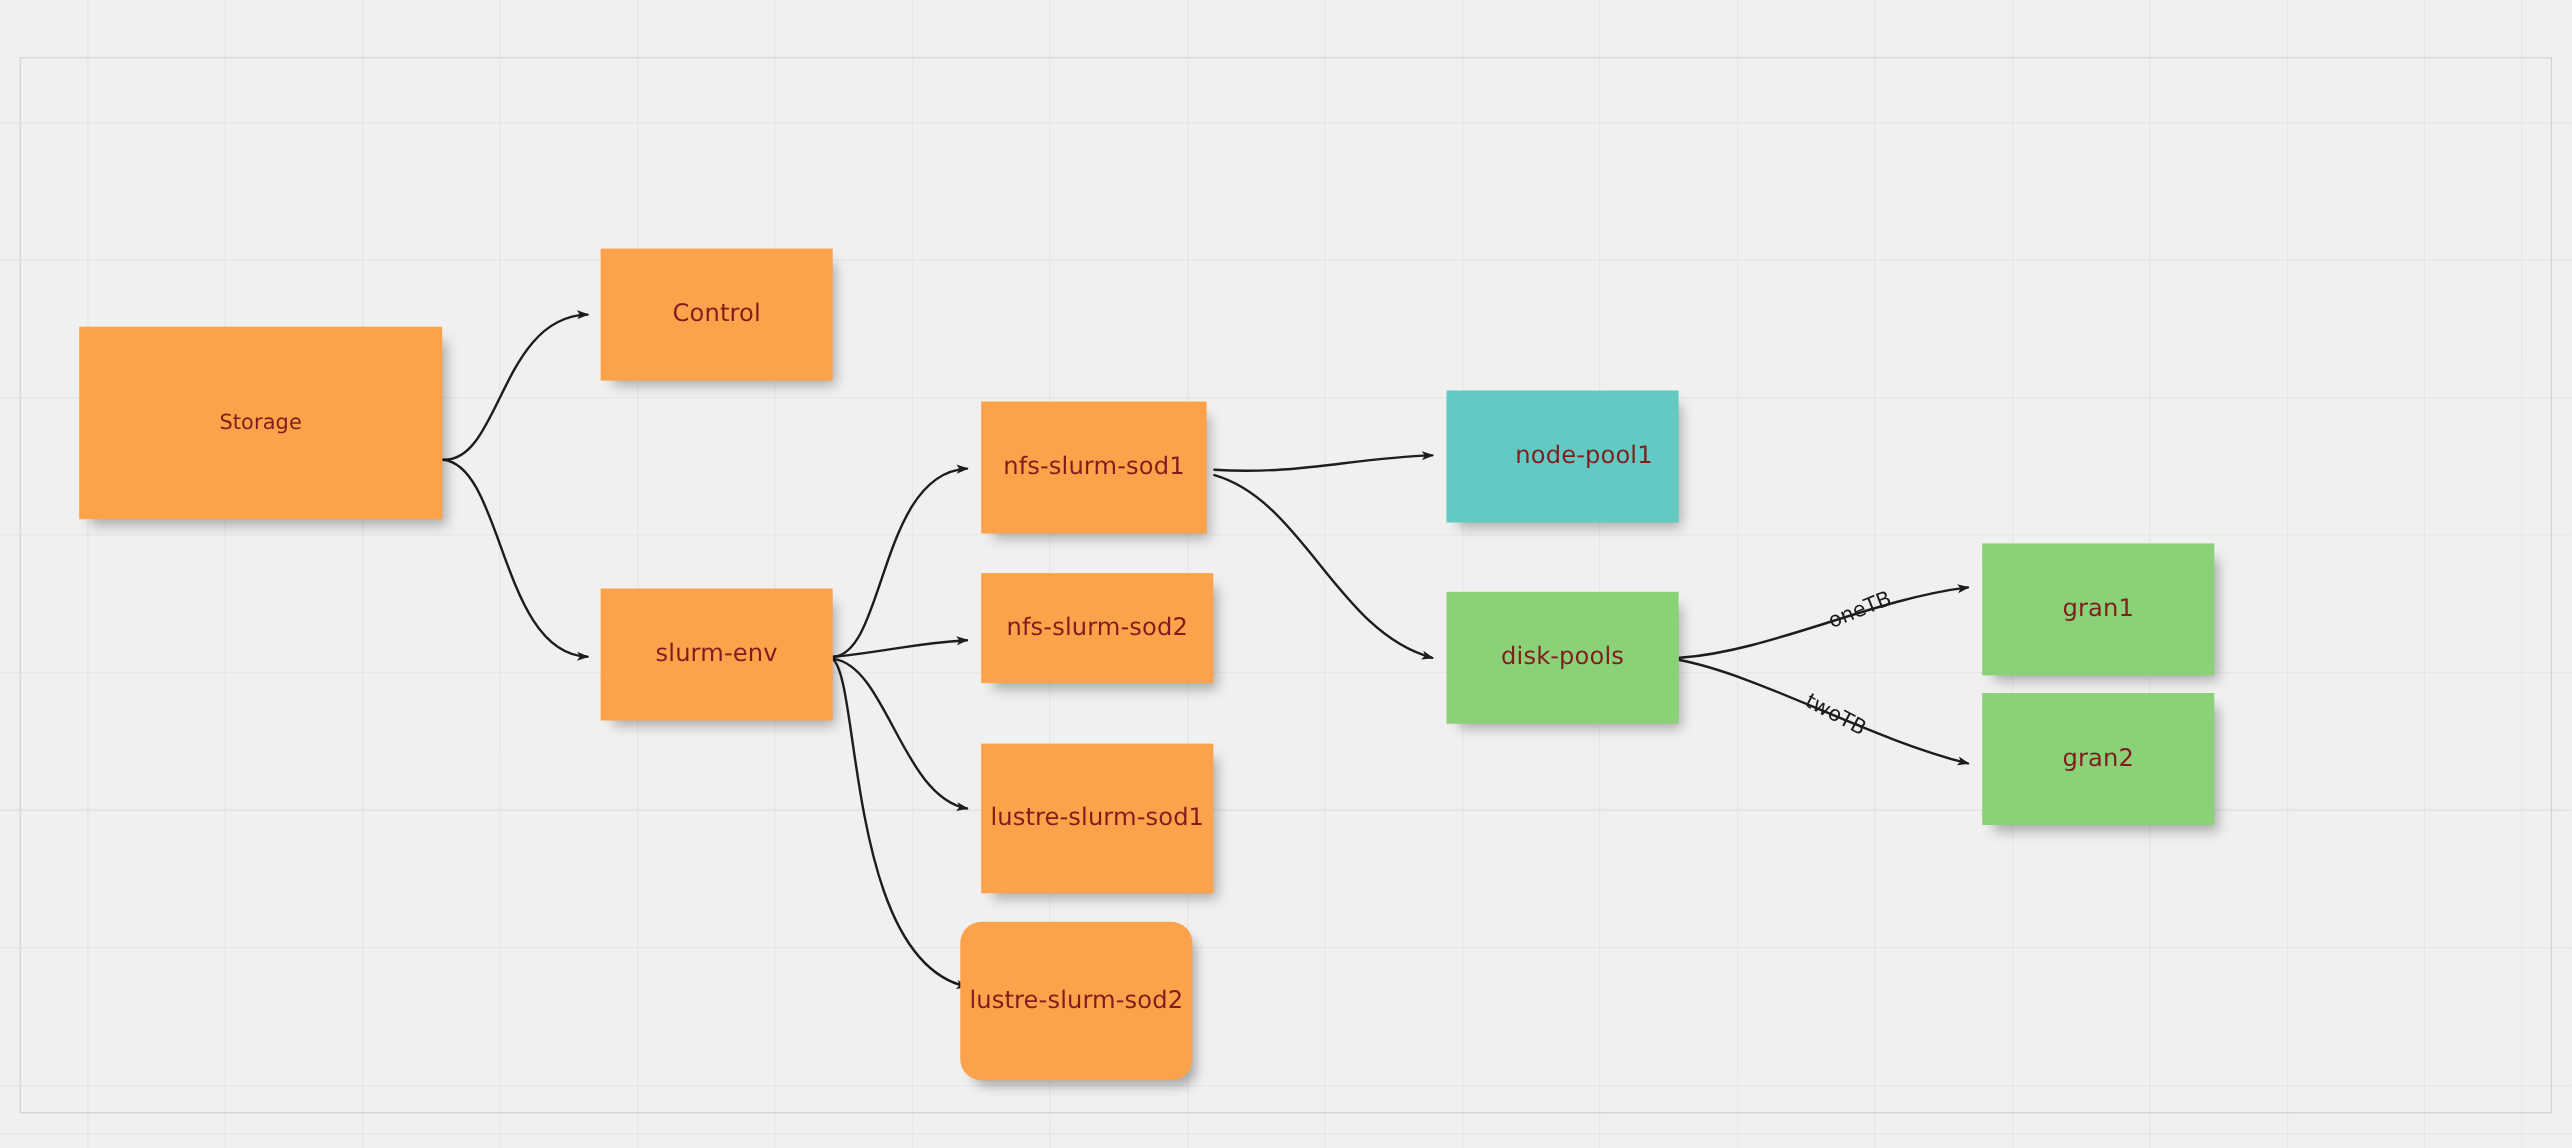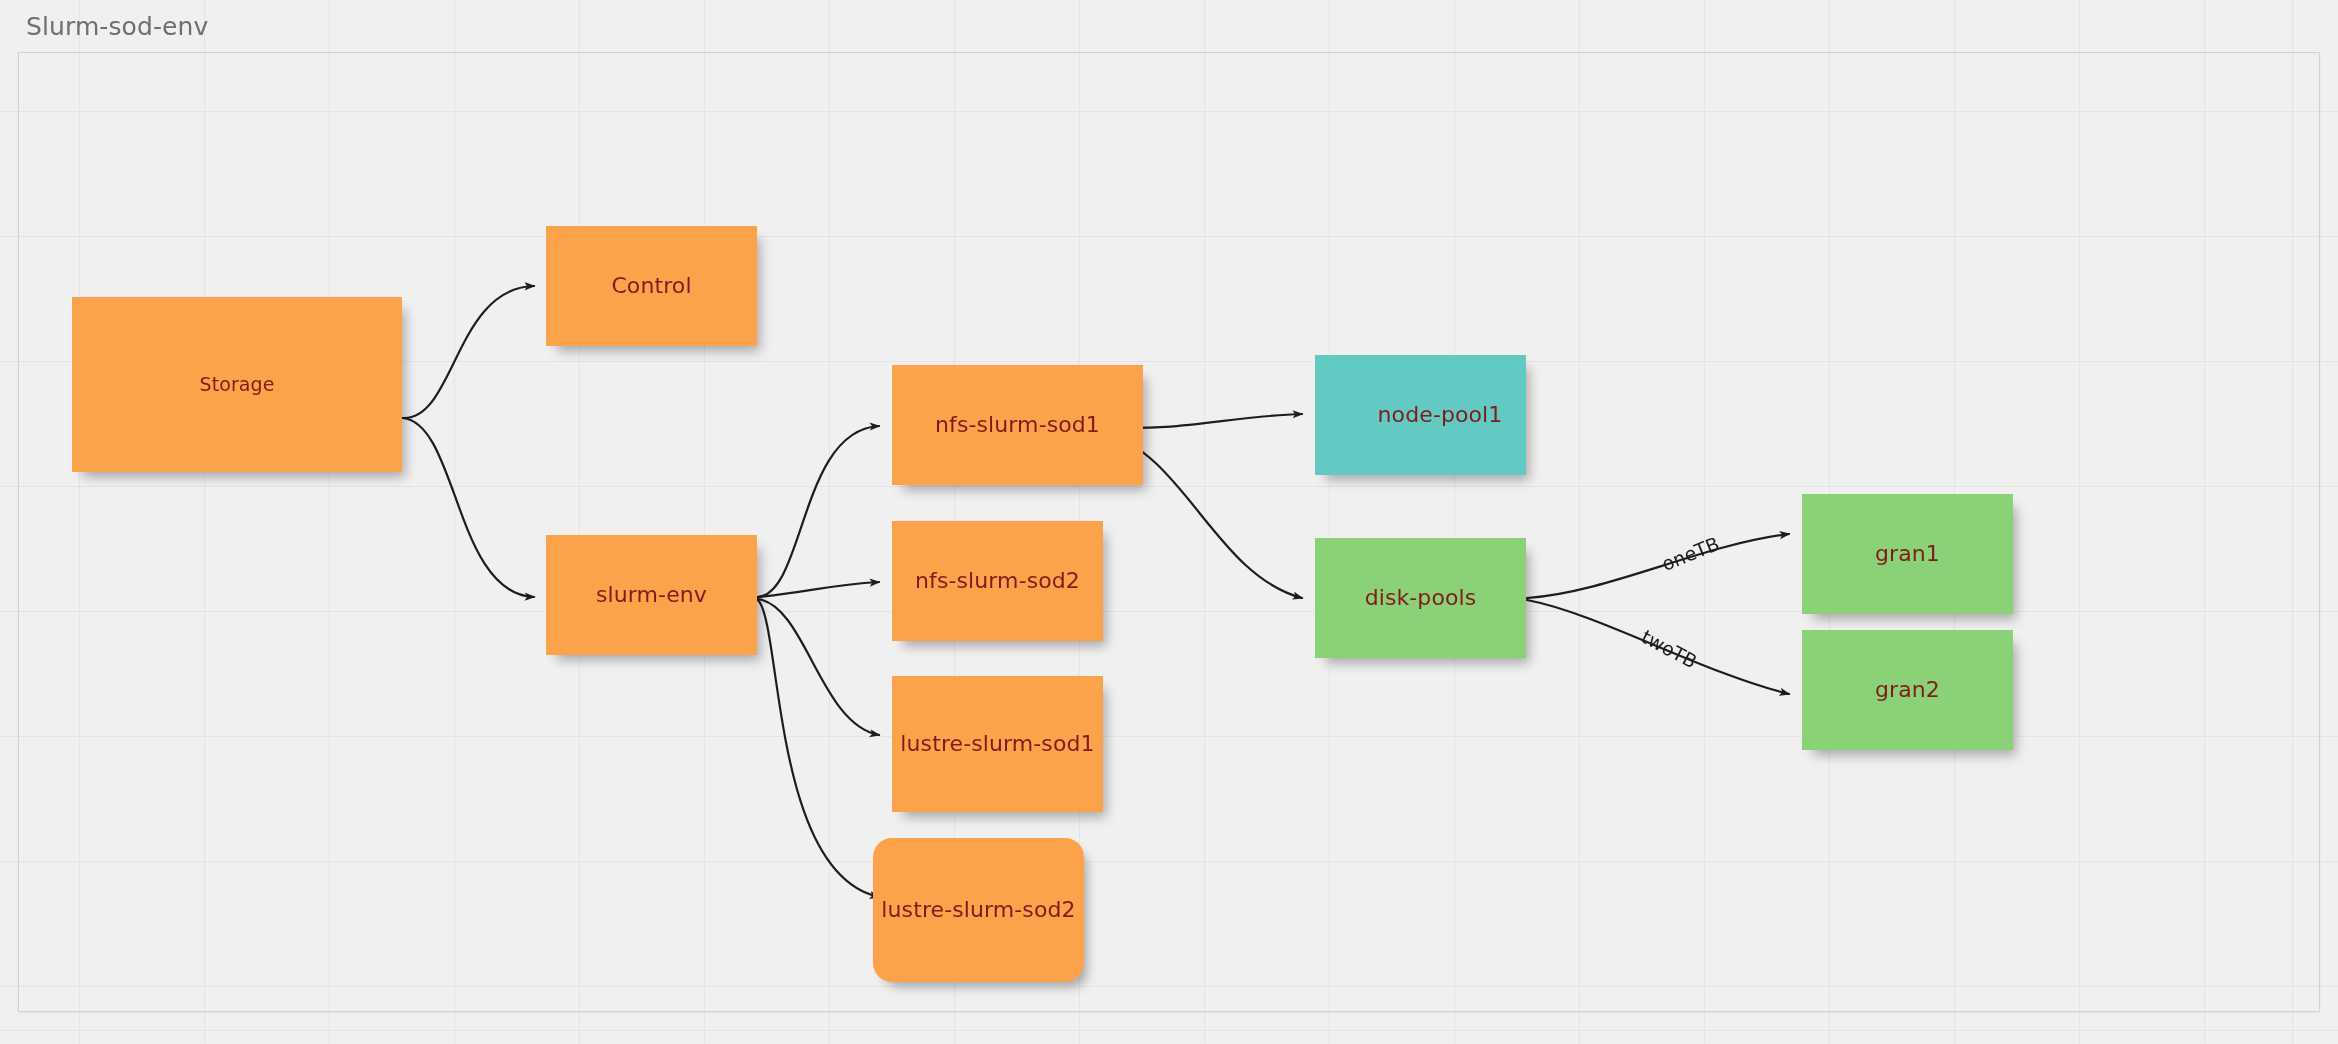--- a/index.html
+++ b/index.html
@@ -103,23 +103,20 @@
 
   .fill-orange { background: #fca24b; }
   .fill-teal   { background: #62c9c3; padding-left: 39px; }
   .fill-green  { background: #8ad177; }
 </style>
 </head>
 <body>
 
 <div id="app">
 
-  <div id="titlebar">
-    <span class="title">Slurm-sod-env</span>
-  </div>
 
   <div id="canvas-frame"></div>
 
   <svg id="edges" viewBox="0 0 2338 1044" xmlns="http://www.w3.org/2000/svg">
     <defs>
       <marker id="arrowhead" markerWidth="11" markerHeight="9" refX="9.4" refY="4.5" orient="auto" markerUnits="userSpaceOnUse">
         <path d="M 0,0.4 L 11,4.5 L 0,8.6 L 2.6,4.5 Z" fill="#1d1d1d"></path>
       </marker>
     </defs>
     <g id="edge-group">
@@ -141,24 +138,24 @@
   <div id="node-layer">
       <div class="node fill-orange size-lg" style="left: 72px; top: 297px; width: 330px; height: 175px;">
         <span class="node-label">Storage</span>
       </div>
       <div class="node fill-orange" style="left: 546px; top: 226px; width: 211px; height: 120px;">
         <span class="node-label">Control</span>
       </div>
       <div class="node fill-orange" style="left: 546px; top: 535px; width: 211px; height: 120px;">
         <span class="node-label">slurm-env</span>
       </div>
-      <div class="node fill-orange" style="left: 892px; top: 365px; width: 251px; height: 120px;">
+      <div class="node fill-orange" style="left: 892px; top: 365px; width: 205px; height: 120px;">
         <span class="node-label">nfs-slurm-sod1</span>
       </div>
-      <div class="node fill-orange" style="left: 892px; top: 521px; width: 211px; height: 120px;">
+      <div class="node fill-orange" style="left: 892px; top: 521px; width: 211px; height: 100px;">
         <span class="node-label">nfs-slurm-sod2</span>
       </div>
       <div class="node fill-orange" style="left: 892px; top: 676px; width: 211px; height: 136px;">
         <span class="node-label">lustre-slurm-sod1</span>
       </div>
       <div class="node fill-orange" style="left: 873px; top: 838px; width: 211px; height: 144px; border-radius: 19px;">
         <span class="node-label">lustre-slurm-sod2</span>
       </div>
       <div class="node fill-teal" style="left: 1315px; top: 355px; width: 211px; height: 120px;">
         <span class="node-label">node-pool1</span>

